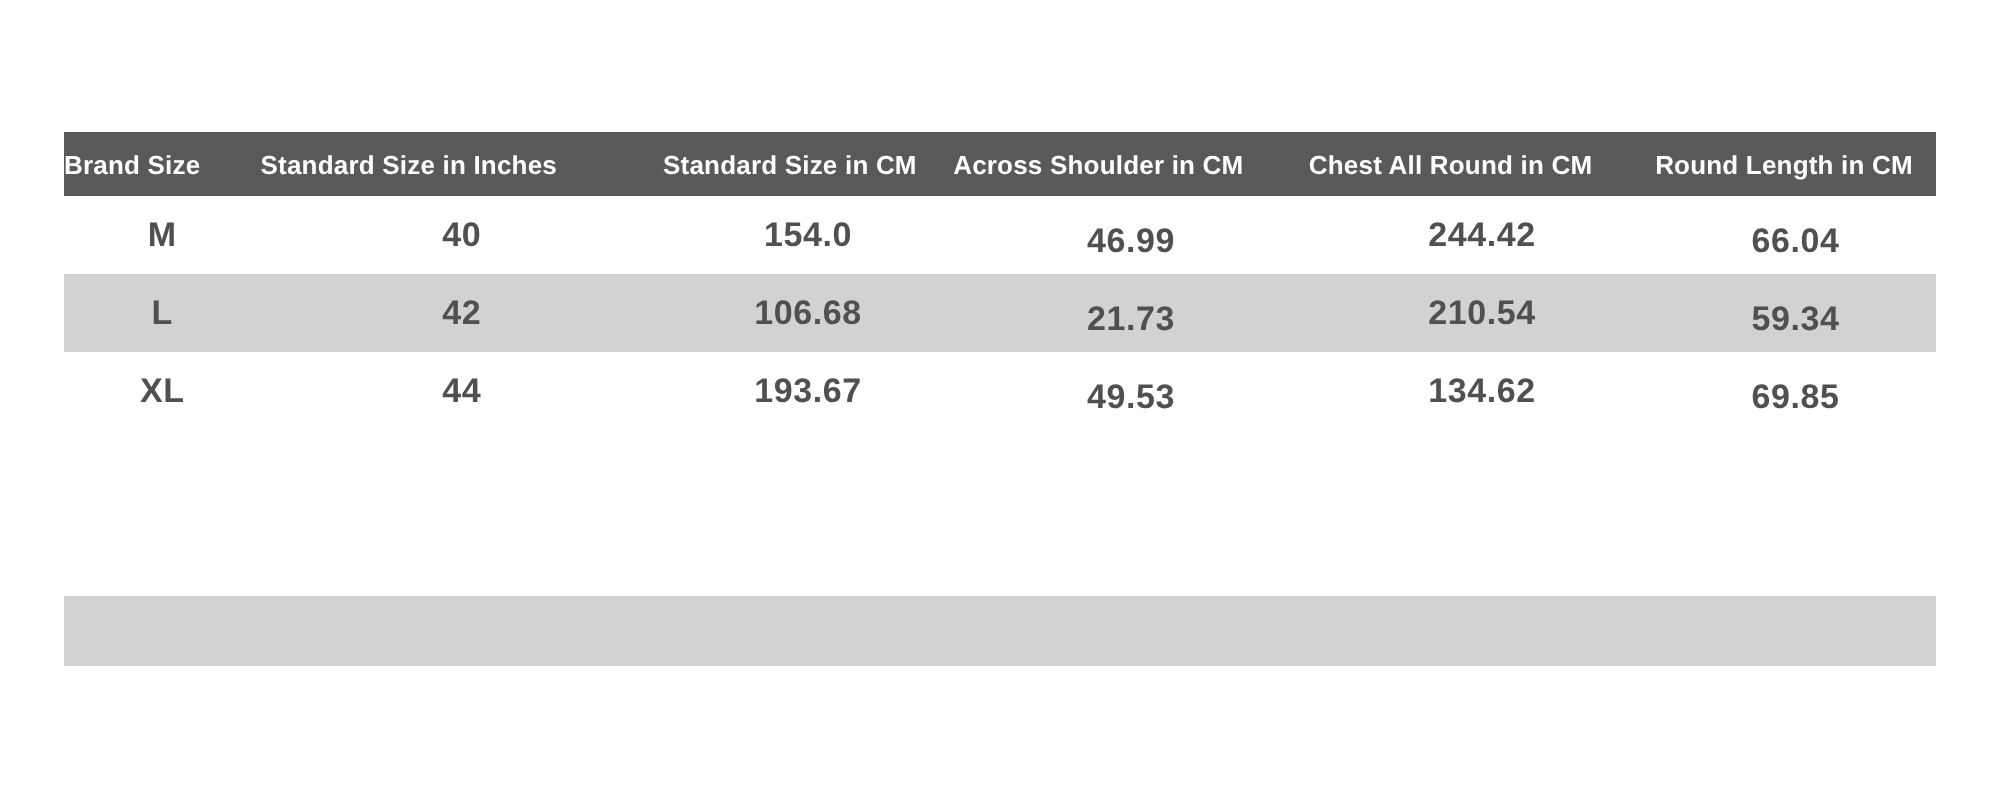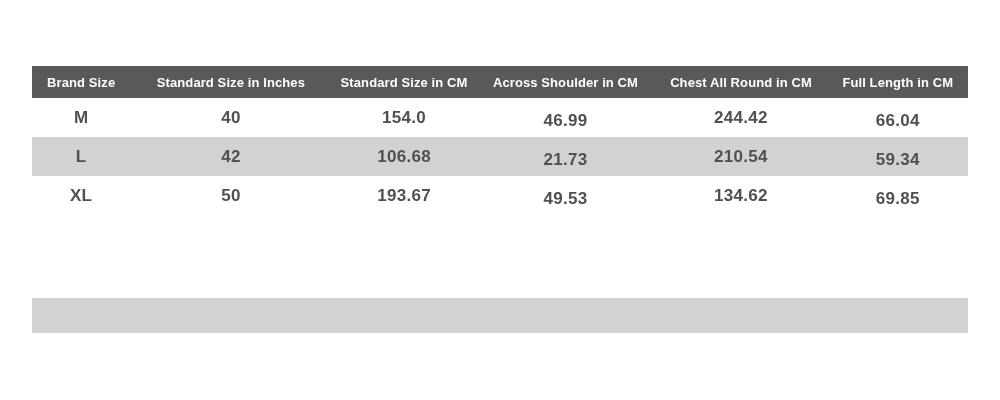--- a/index.html
+++ b/index.html
@@ -26,21 +26,21 @@
     width: 936px;
     border-collapse: collapse;
     table-layout: fixed;
   }
   table.size-table th {
     background: #595959;
     color: #ffffff;
     font-size: 13px;
     font-weight: bold;
     height: 32px;
-    text-align: center;
+    text-align: left;
     padding: 0;
     letter-spacing: 0.1px;
   }
   table.size-table td {
     height: 39px;
     text-align: center;
     vertical-align: middle;
     font-size: 17px;
     font-weight: bold;
     color: #505050;
@@ -82,21 +82,21 @@
       <col style="width:18.5%">
       <col style="width:15%">
     </colgroup>
     <thead>
       <tr>
         <th>Brand Size</th>
         <th>Standard Size in Inches</th>
         <th>Standard Size in CM</th>
         <th>Across Shoulder in CM</th>
         <th>Chest All Round in CM</th>
-        <th>Full Length in CM</th>
+        <th>Round Length in CM</th>
       </tr>
     </thead>
     <tbody>
       <tr>
         <td><span class="v">M</span></td>
         <td><span class="v">40</span></td>
         <td><span class="v">154.0</span></td>
         <td><span class="v">46.99</span></td>
         <td><span class="v">244.42</span></td>
         <td><span class="v">66.04</span></td>
@@ -104,21 +104,21 @@
       <tr class="alt">
         <td><span class="v">L</span></td>
         <td><span class="v">42</span></td>
         <td><span class="v">106.68</span></td>
         <td><span class="v">21.73</span></td>
         <td><span class="v">210.54</span></td>
         <td><span class="v">59.34</span></td>
       </tr>
       <tr>
         <td><span class="v">XL</span></td>
-        <td><span class="v">50</span></td>
+        <td><span class="v">44</span></td>
         <td><span class="v">193.67</span></td>
         <td><span class="v">49.53</span></td>
         <td><span class="v">134.62</span></td>
         <td><span class="v">69.85</span></td>
       </tr>
     </tbody>
   </table>
 
   <div class="empty-bar"></div>
 

